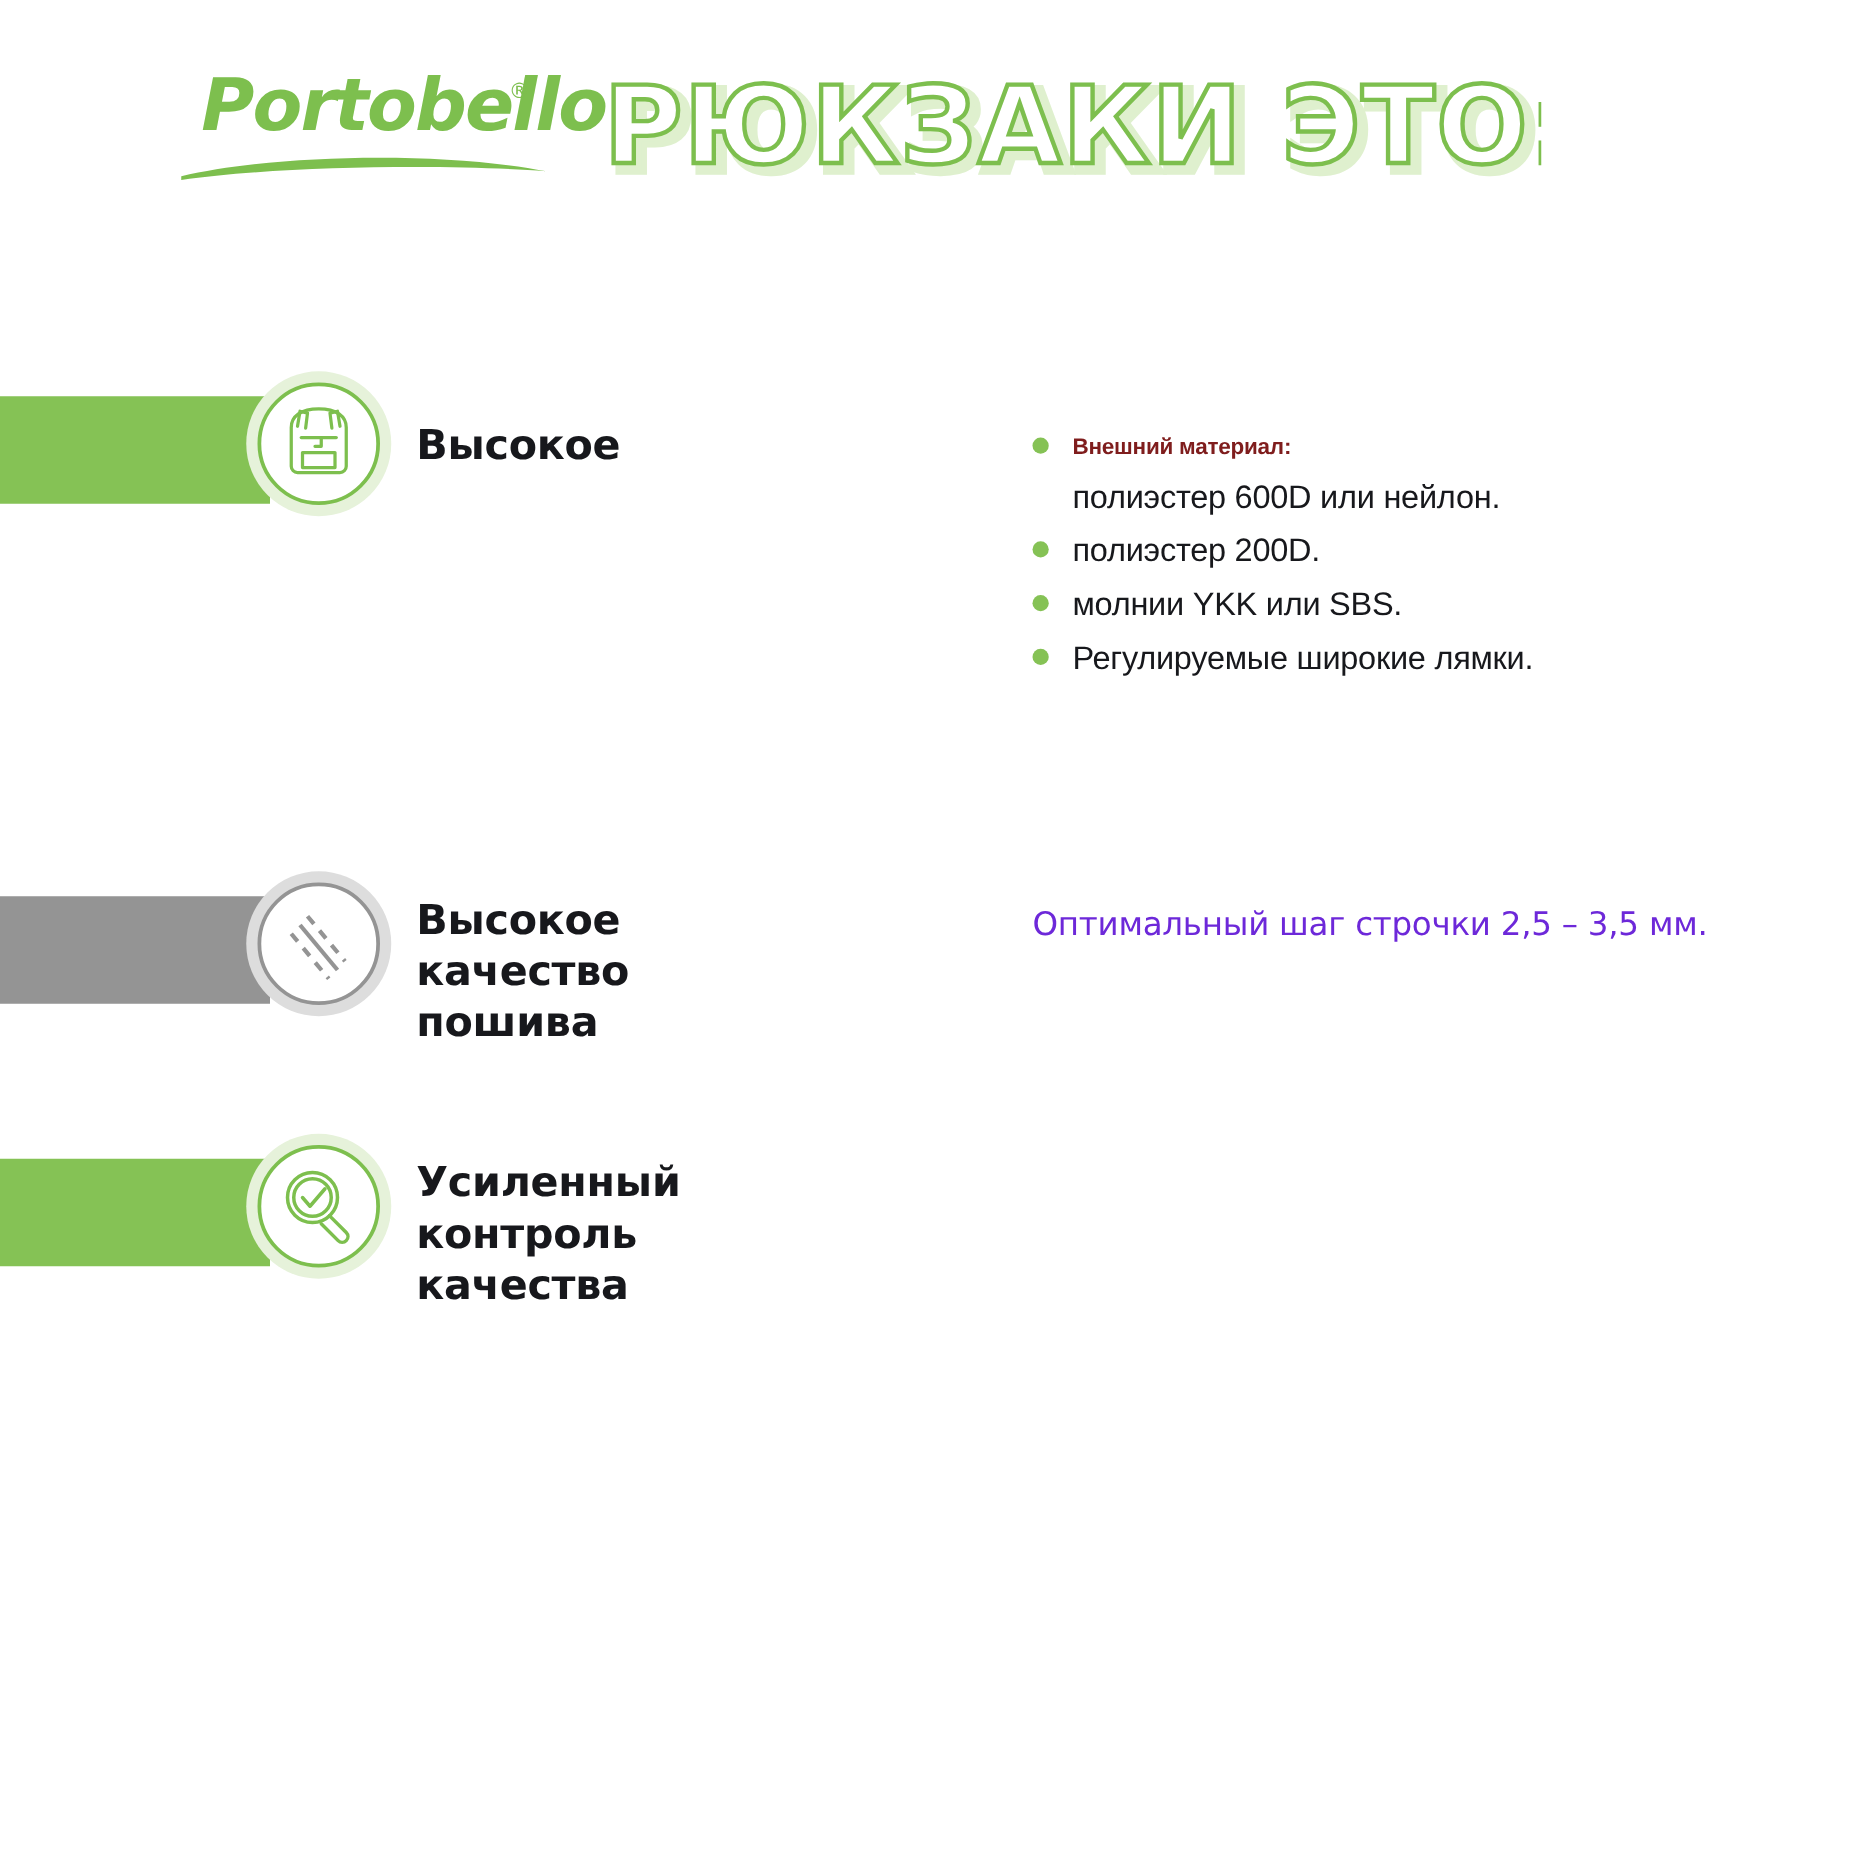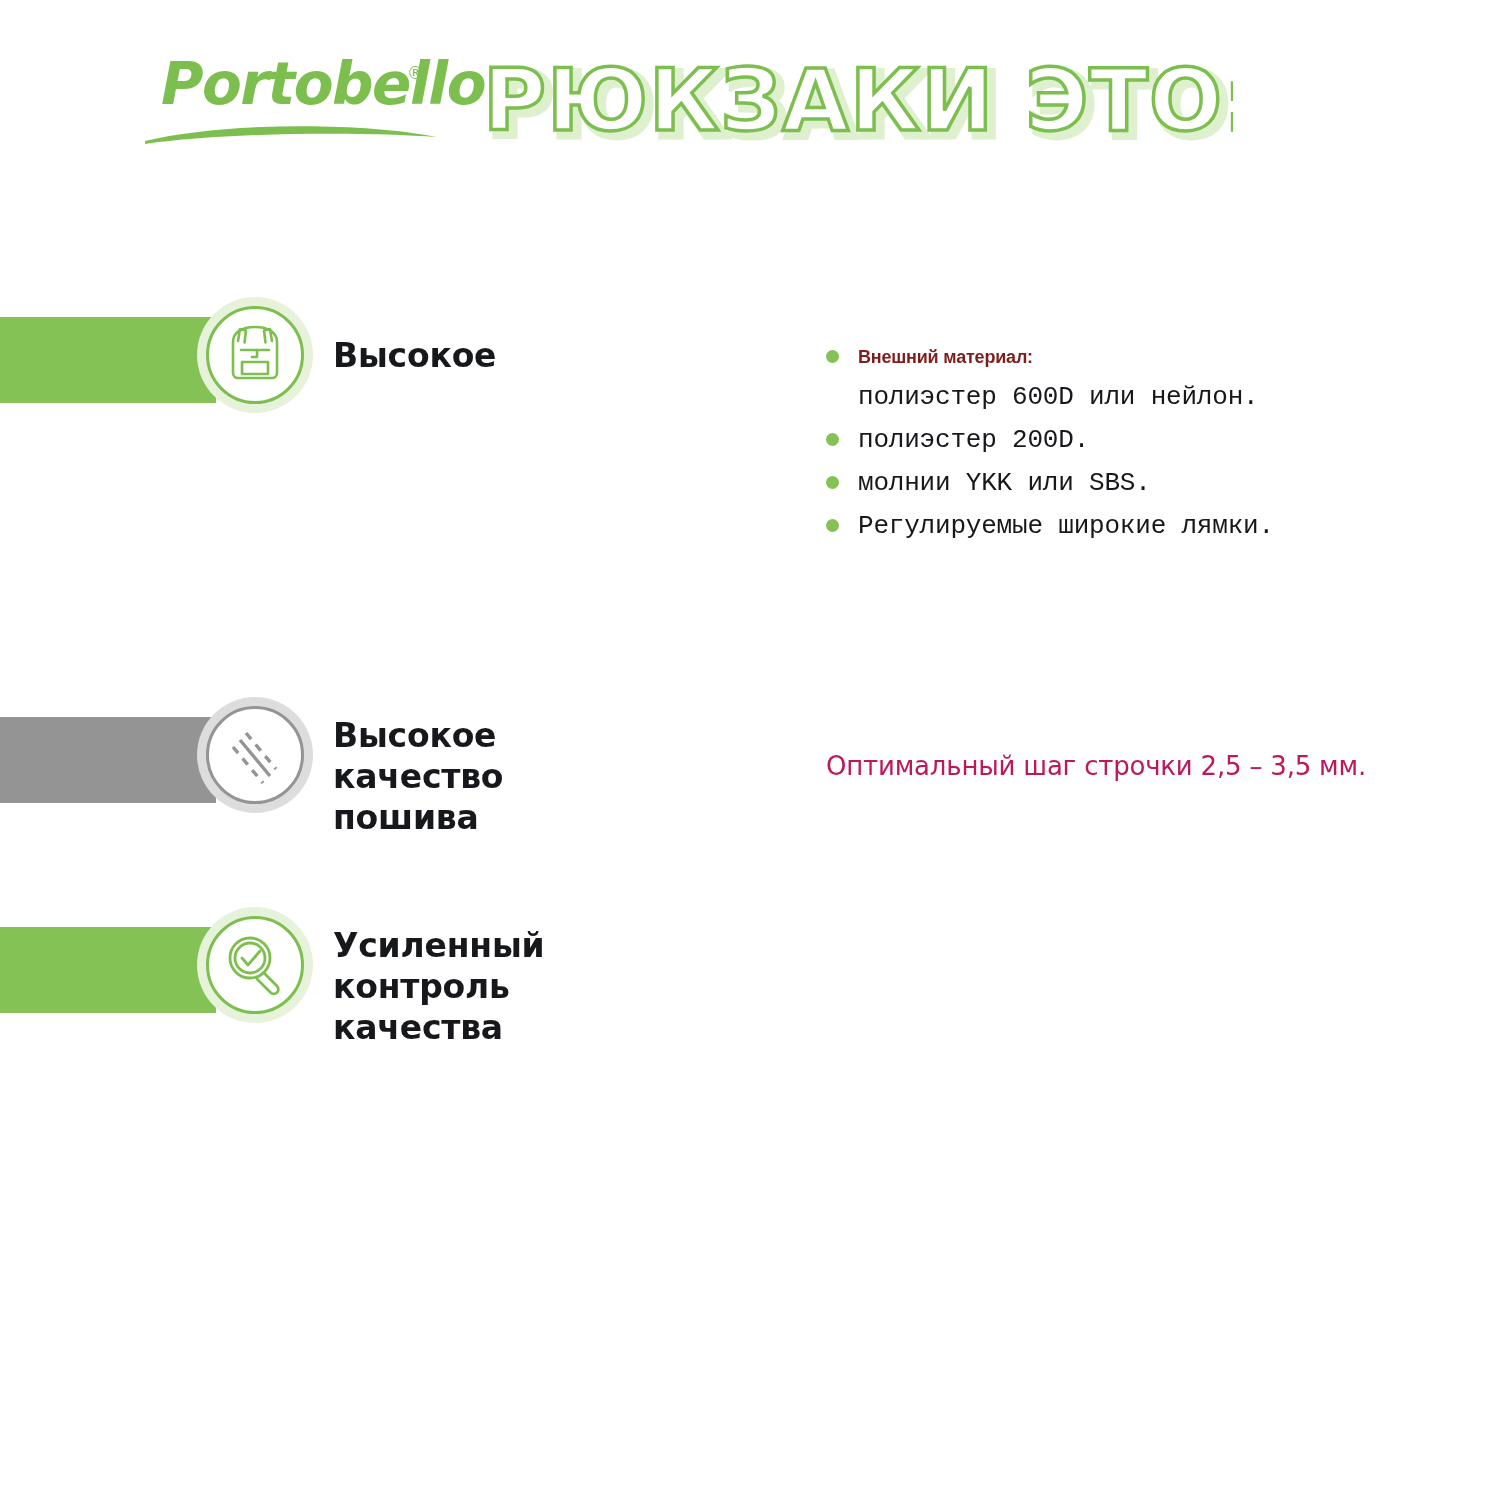--- a/index.html
+++ b/index.html
@@ -91,39 +91,38 @@
     display:block;
     font-family:Liberation Sans, sans-serif;
     font-weight:700;
     font-size:18px;
     line-height:40px;
     color:#7f1d1d;
     letter-spacing:-0.2px;
   }
   .b-normal {
     display:block;
-    font-family:Liberation Mono, monospace;
+    font-family:Liberation Sans, sans-serif;
     font-weight:400;
     font-size:26px;
     line-height:40px;
     color:#17181C;
     letter-spacing:-0.2px;
   }
   .bullet-row.single .b-normal { line-height:41px; }
 
   .plain-note {
     position:absolute; left:826px; top:722px;
     font-family:"DejaVu Sans", sans-serif;
     font-weight:400;
     font-size:26px;
     line-height:36px;
-    color:#be185d;
+    color:#6d28d9;
     letter-spacing:-0.2px;
     white-space:nowrap;
-    margin-top:26px;
   }
 </style>
 </head>
 <body>
 
 <div class="page">
 
   <div class="header">
 
     <div class="logo-wrap">

